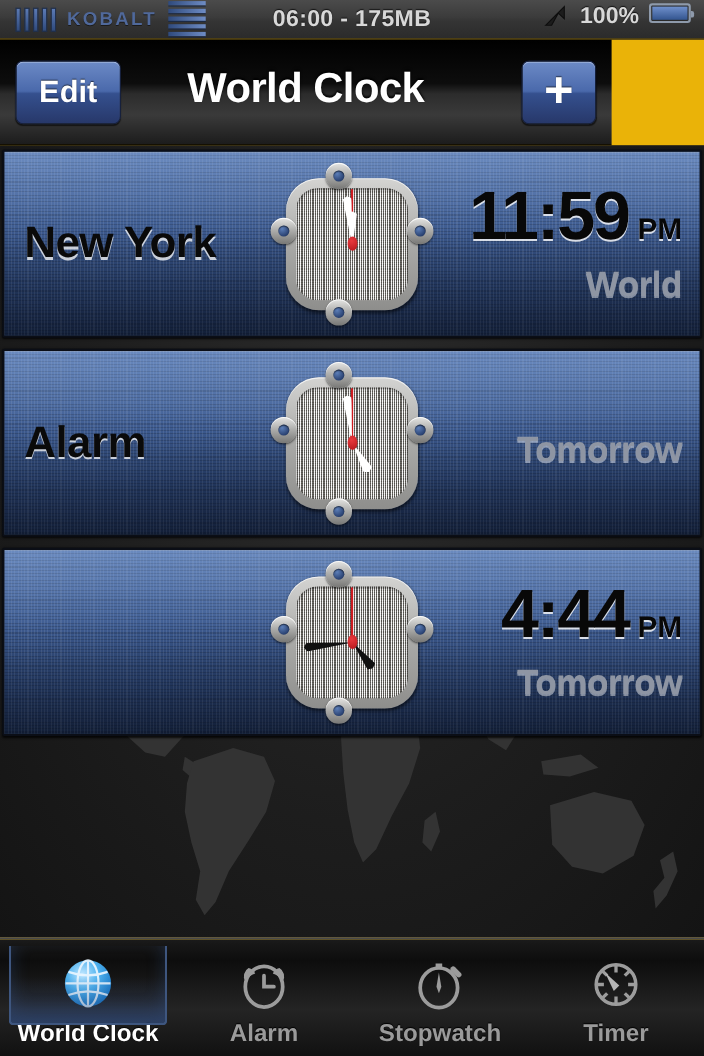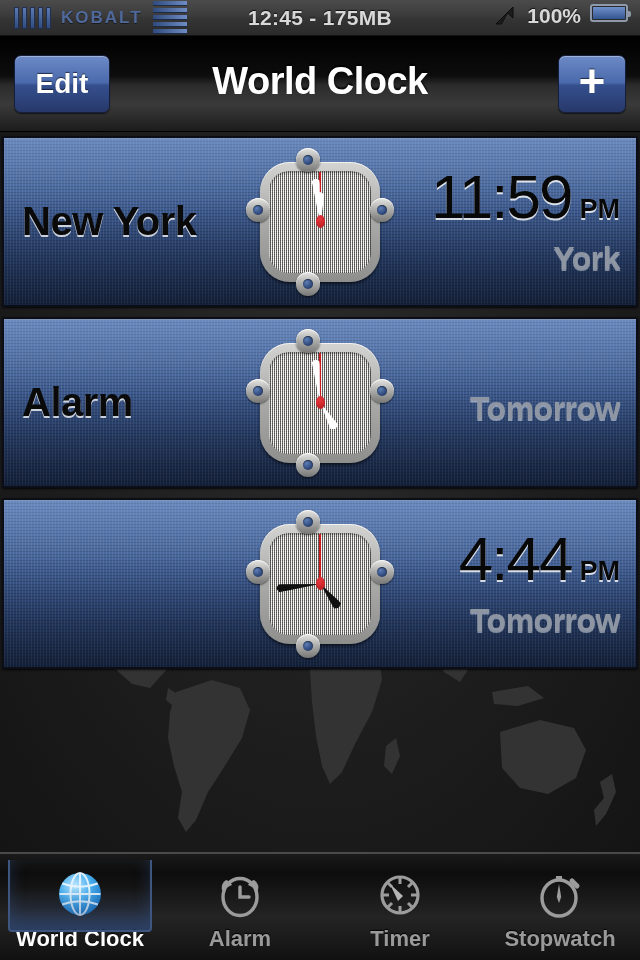--- a/index.html
+++ b/index.html
@@ -120,21 +120,21 @@
     position: absolute;
     left: 1px; top: 1px; bottom: 1px;
     width: calc(100% - 2px);
     background: linear-gradient(to bottom, #6f90cc, #33558f);
   }
 
   
   .nav-bar {
     position: absolute;
     top: 36px; left: 0;
-    width: 640px;
+    width: 556px;
     height: 96px;
     background: linear-gradient(to bottom, #000000 0%, #0d0d0d 42%, #2c2c2c 52%, #3a3a3a 72%, #1c1c1c 100%);
     border-bottom: 1px solid #000;
     z-index: 35;
     box-sizing: border-box;
   }
   .nav-title {
     position: absolute;
     left: 0; right: 0;
     top: 24px;
@@ -328,21 +328,21 @@
   .time-main {
     display: flex;
     align-items: baseline;
     justify-content: flex-end;
     color: #080808;
     text-shadow: 0 2px 0 rgba(255,255,255,0.8);
     line-height: 1;
   }
   .time-digits {
     font-size: 62px;
-    font-weight: normal;
+    font-weight: bold;
     letter-spacing: -2px;
   }
   .time-ampm {
     font-size: 27px;
     font-weight: bold;
     margin-left: 8px;
     letter-spacing: 0px;
   }
   .time-day {
     margin-top: 12px;
@@ -418,21 +418,21 @@
       </span>
       <span class="carrier">KOBALT</span>
       <span class="wifi-stack">
         <i></i>
           <i></i>
           <i></i>
           <i></i>
           <i></i>
       </span>
     </div>
-    <div class="sb-center">12:45 - 175MB</div>
+    <div class="sb-center">06:00 - 175MB</div>
     <div class="sb-right">
       <span class="loc-arrow">
         <svg width="26" height="24" viewBox="0 0 26 24">
           <path d="M4 20 L21 3 L21 14 L15.5 9 L9.5 20 Z" fill="#1c1c1c" stroke="#0d0d0d" stroke-width="1"></path>
         </svg>
       </span>
       <span class="batt-pct">100%</span>
       <span class="battery">
         <span class="fill"></span>
       </span>
@@ -489,21 +489,21 @@
         <div class="bolt top"></div>
         <div class="bolt right"></div>
         <div class="bolt bottom"></div>
         <div class="bolt left"></div>
       </div>
       <div class="time-block">
         <div class="time-main">
           <span class="time-digits">11:59</span>
           <span class="time-ampm">PM</span>
         </div>
-        <div class="time-day">York</div>
+        <div class="time-day">World</div>
       </div>
     </div>
 
     <div class="clock-row r2">
       <div class="city-name">Alarm</div>
       <div class="analog">
         <div class="bezel"></div>
         <div class="face">
           <div class="hand sec" style="transform: rotate(0deg);"></div>
           <div class="hand hour white" style="transform: rotate(150deg);"></div>
@@ -581,46 +581,46 @@
           <path d="M14 14 a8.5 8.5 0 0 1 6 5 a17 17 0 0 0 -9 7 a8.5 8.5 0 0 1 3 -12 Z" fill="#9c9c9c"></path>
           <path d="M42 14 a8.5 8.5 0 0 0 -6 5 a17 17 0 0 1 9 7 a8.5 8.5 0 0 0 -3 -12 Z" fill="#9c9c9c"></path>
         </svg>
       </div>
       <div class="tab-label">Alarm</div>
     </div>
 
     <div class="tab">
       <div class="tab-icon">
         <svg width="56" height="56" viewBox="0 0 56 56">
+          <g fill="none" stroke="#9c9c9c" stroke-width="3.4">
+            <ellipse cx="27" cy="32" rx="17" ry="18"></ellipse>
+            <line x1="27" y1="10" x2="27" y2="15" stroke-width="6"></line>
+            <line x1="40" y1="15" x2="45" y2="20" stroke-width="5" stroke-linecap="round"></line>
+          </g>
+          <path d="M27 18 L29.2 31 L27 37 L24.8 31 Z" fill="#9c9c9c"></path>
+        </svg>
+      </div>
+      <div class="tab-label">Stopwatch</div>
+    </div>
+
+    <div class="tab">
+      <div class="tab-icon">
+        <svg width="56" height="56" viewBox="0 0 56 56">
           <circle cx="28" cy="29" r="18" fill="none" stroke="#9c9c9c" stroke-width="3.2"></circle>
           <g stroke="#9c9c9c" stroke-width="3" stroke-linecap="butt">
             <line x1="28" y1="12" x2="28" y2="18"></line>
             <line x1="28" y1="40" x2="28" y2="46"></line>
             <line x1="11" y1="29" x2="17" y2="29"></line>
             <line x1="39" y1="29" x2="45" y2="29"></line>
             <line x1="16" y1="17" x2="20" y2="21"></line>
             <line x1="36" y1="37" x2="40" y2="41"></line>
             <line x1="40" y1="17" x2="36" y2="21"></line>
             <line x1="20" y1="37" x2="16" y2="41"></line>
           </g>
           <path d="M18 18 L31 30 L26 35 Z" fill="#b5b5b5"></path>
         </svg>
       </div>
       <div class="tab-label">Timer</div>
     </div>
 
-    <div class="tab">
-      <div class="tab-icon">
-        <svg width="56" height="56" viewBox="0 0 56 56">
-          <g fill="none" stroke="#9c9c9c" stroke-width="3.4">
-            <ellipse cx="27" cy="32" rx="17" ry="18"></ellipse>
-            <line x1="27" y1="10" x2="27" y2="15" stroke-width="6"></line>
-            <line x1="40" y1="15" x2="45" y2="20" stroke-width="5" stroke-linecap="round"></line>
-          </g>
-          <path d="M27 18 L29.2 31 L27 37 L24.8 31 Z" fill="#9c9c9c"></path>
-        </svg>
-      </div>
-      <div class="tab-label">Stopwatch</div>
-    </div>
-
   </div>
 
 </div>
 
 </body></html>

